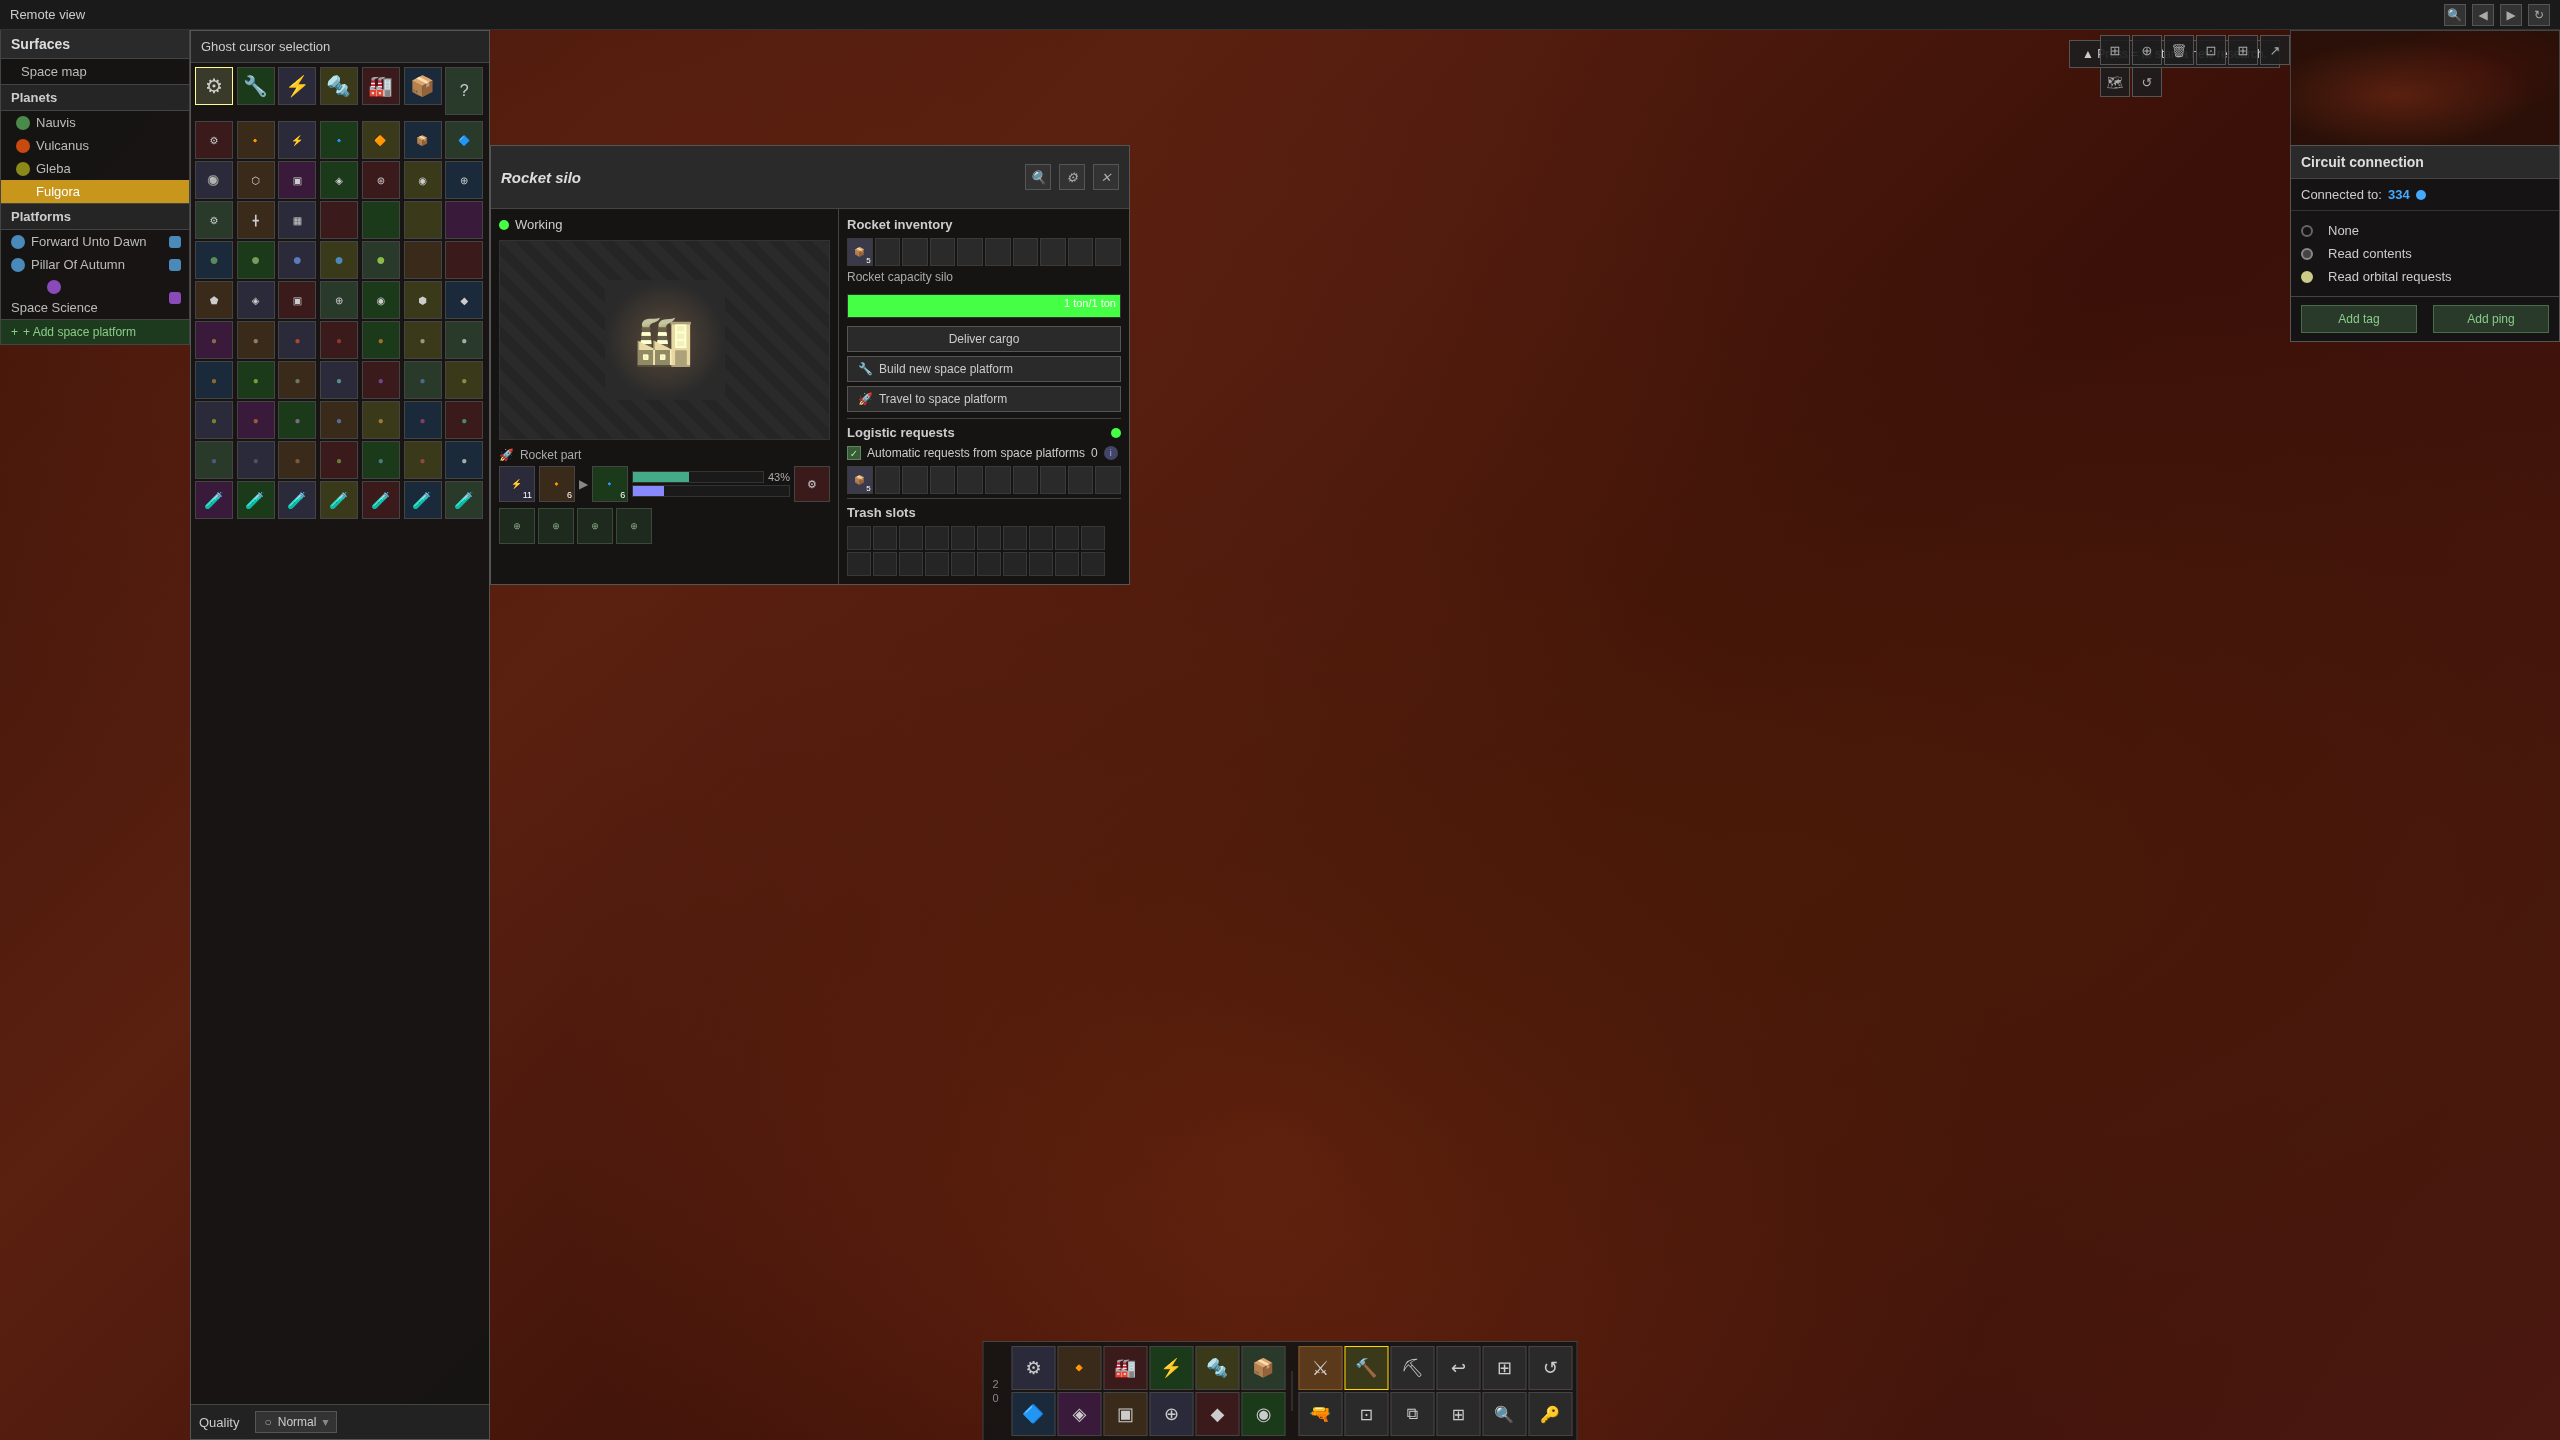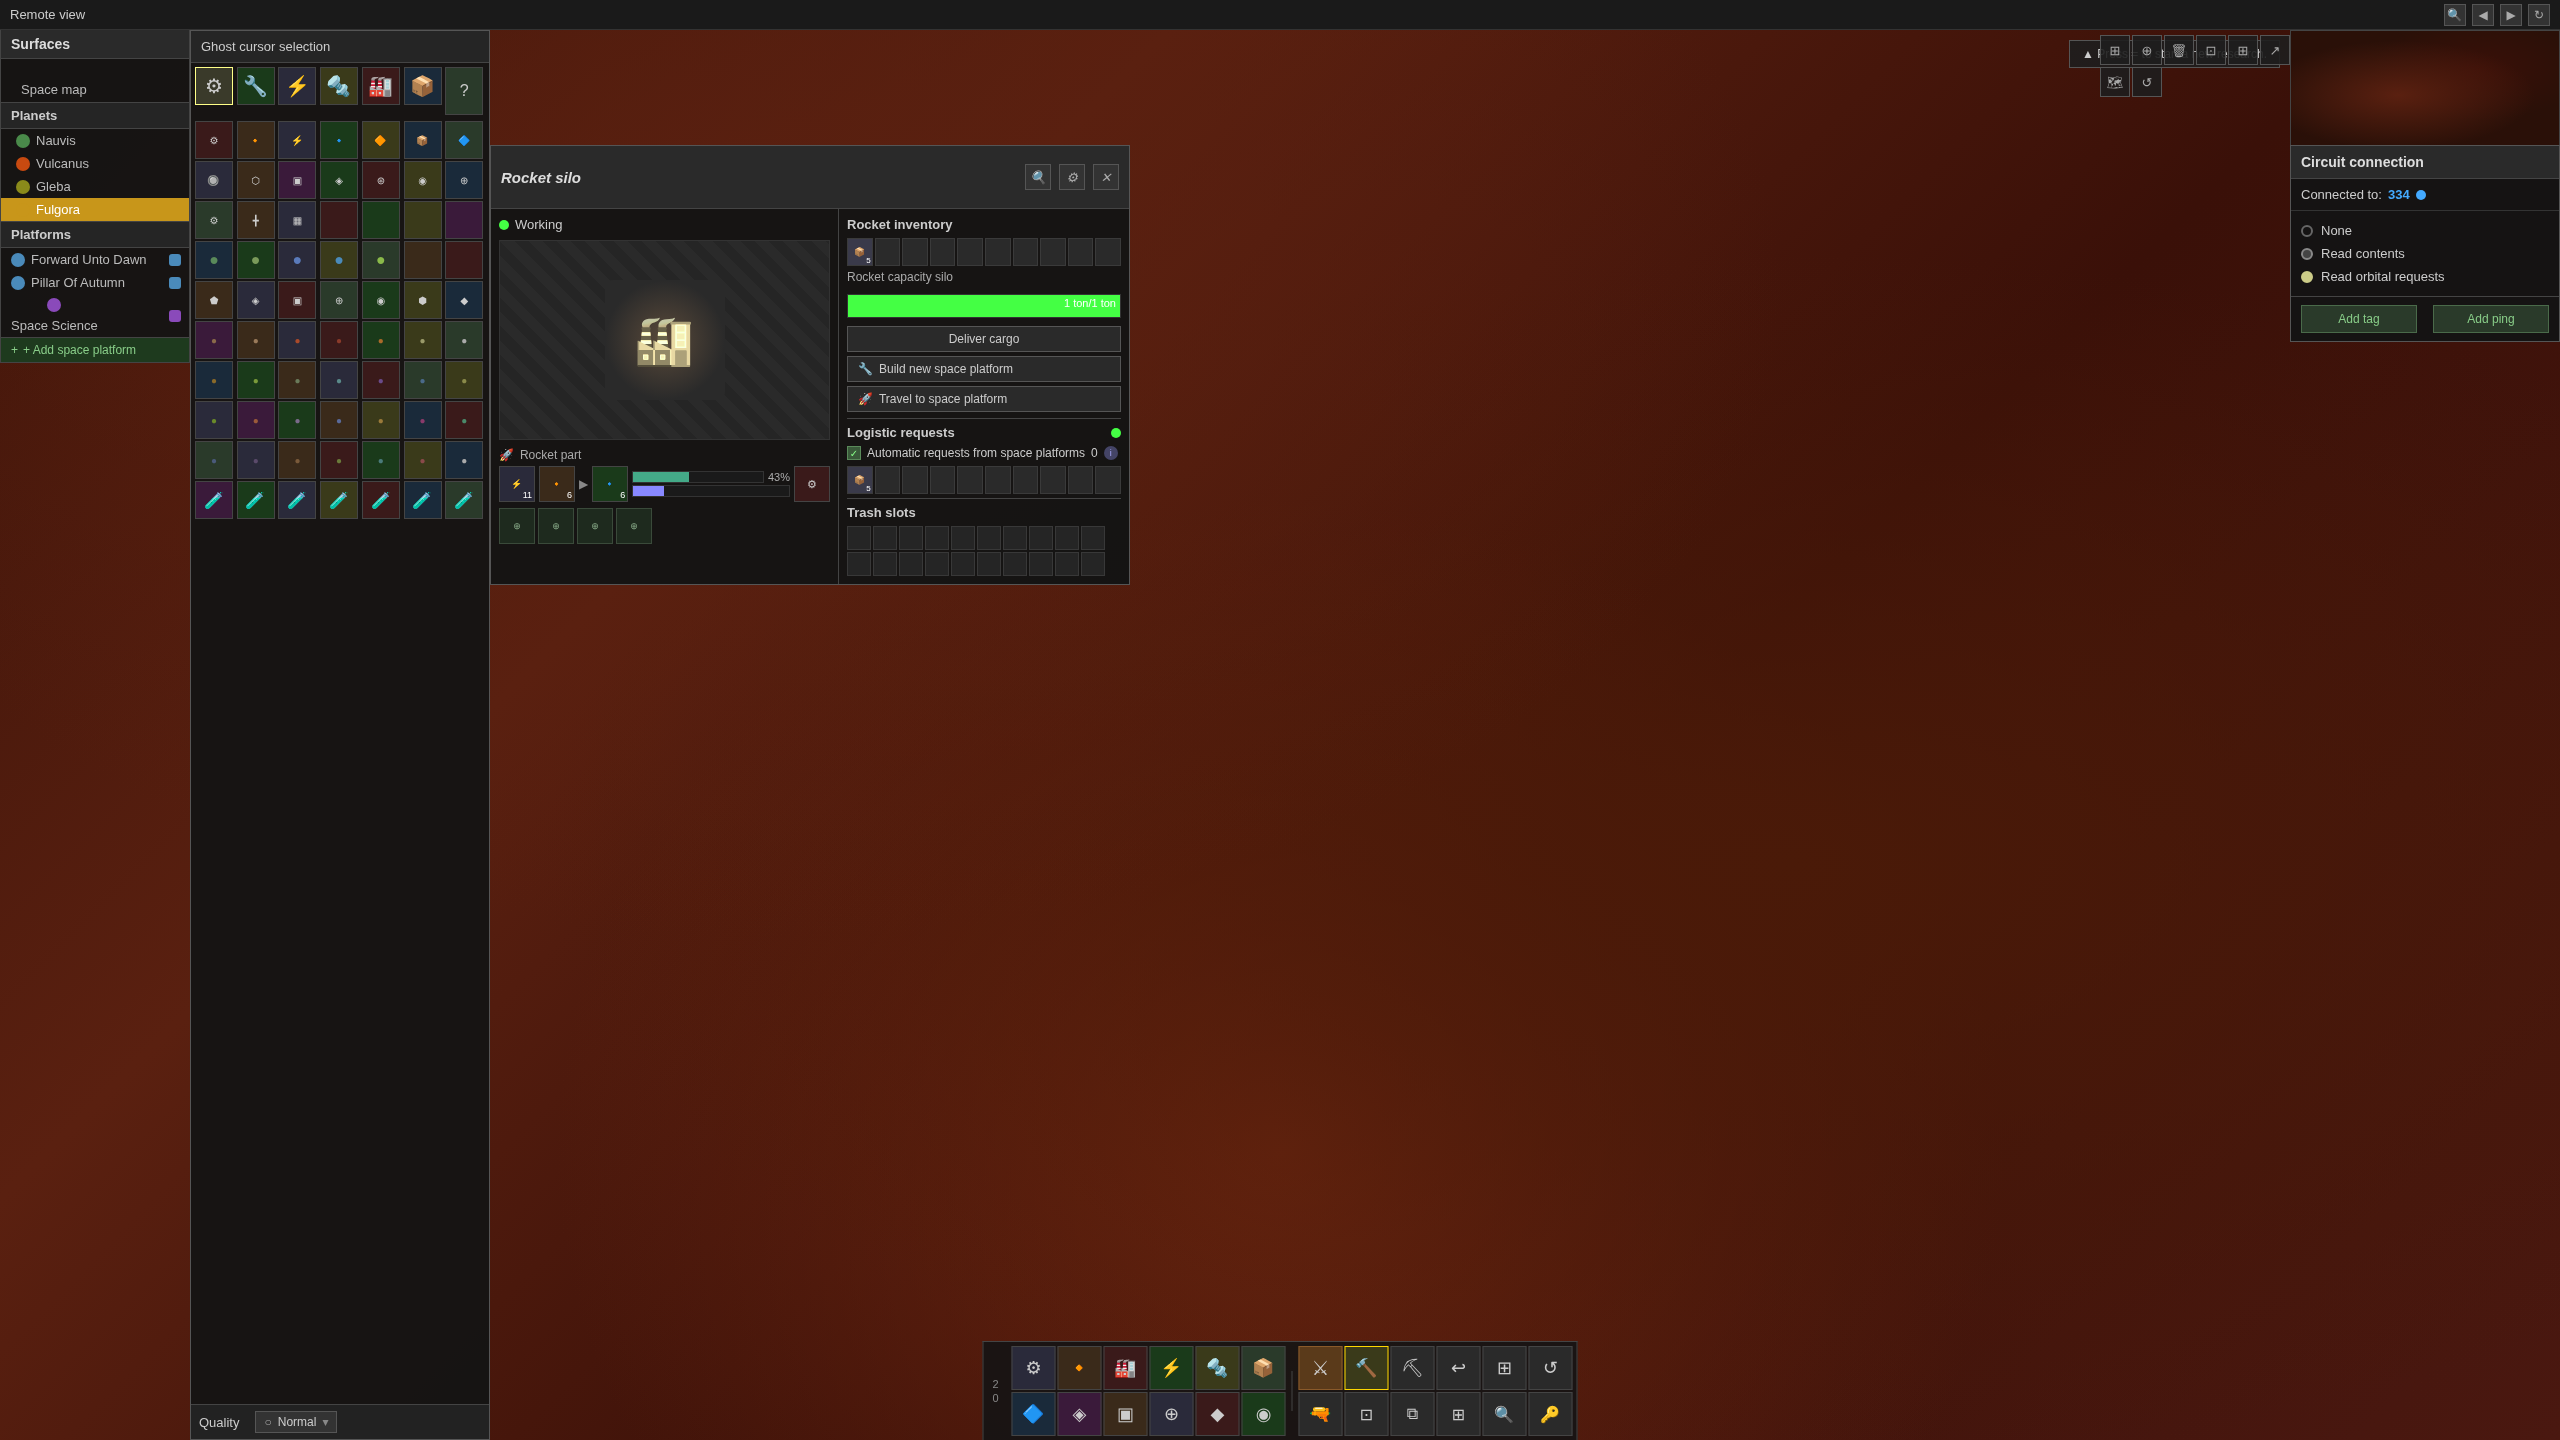--- a/index.html
+++ b/index.html
@@ -75,21 +75,20 @@
       font-size: 14px;
       font-weight: bold;
       color: #ddd;
       border-bottom: 1px solid #444;
     }
     .surfaces-item {
       padding: 5px 10px 5px 20px;
       cursor: pointer;
       font-size: 13px;
       color: #bbb;
-      margin-top: 18px;
     }
     .section-header {
       background: #252525;
       padding: 5px 10px;
       font-size: 13px;
       font-weight: bold;
       color: #ccc;
       border-top: 1px solid #444;
       border-bottom: 1px solid #444;
     }
@@ -551,21 +550,21 @@
       width: 10px; height: 10px;
       border-radius: 50%;
       background: #4af;
     }
     .circuit-options {
       padding: 8px 10px;
     }
     .circuit-option {
       display: flex;
       align-items: center;
-      gap: 8px;
+      gap: 15px;
       padding: 4px 0;
       font-size: 13px;
       color: #ccc;
       cursor: pointer;
     }
     .radio-dot {
       width: 12px; height: 12px;
       border-radius: 50%;
       border: 2px solid #666;
     }

